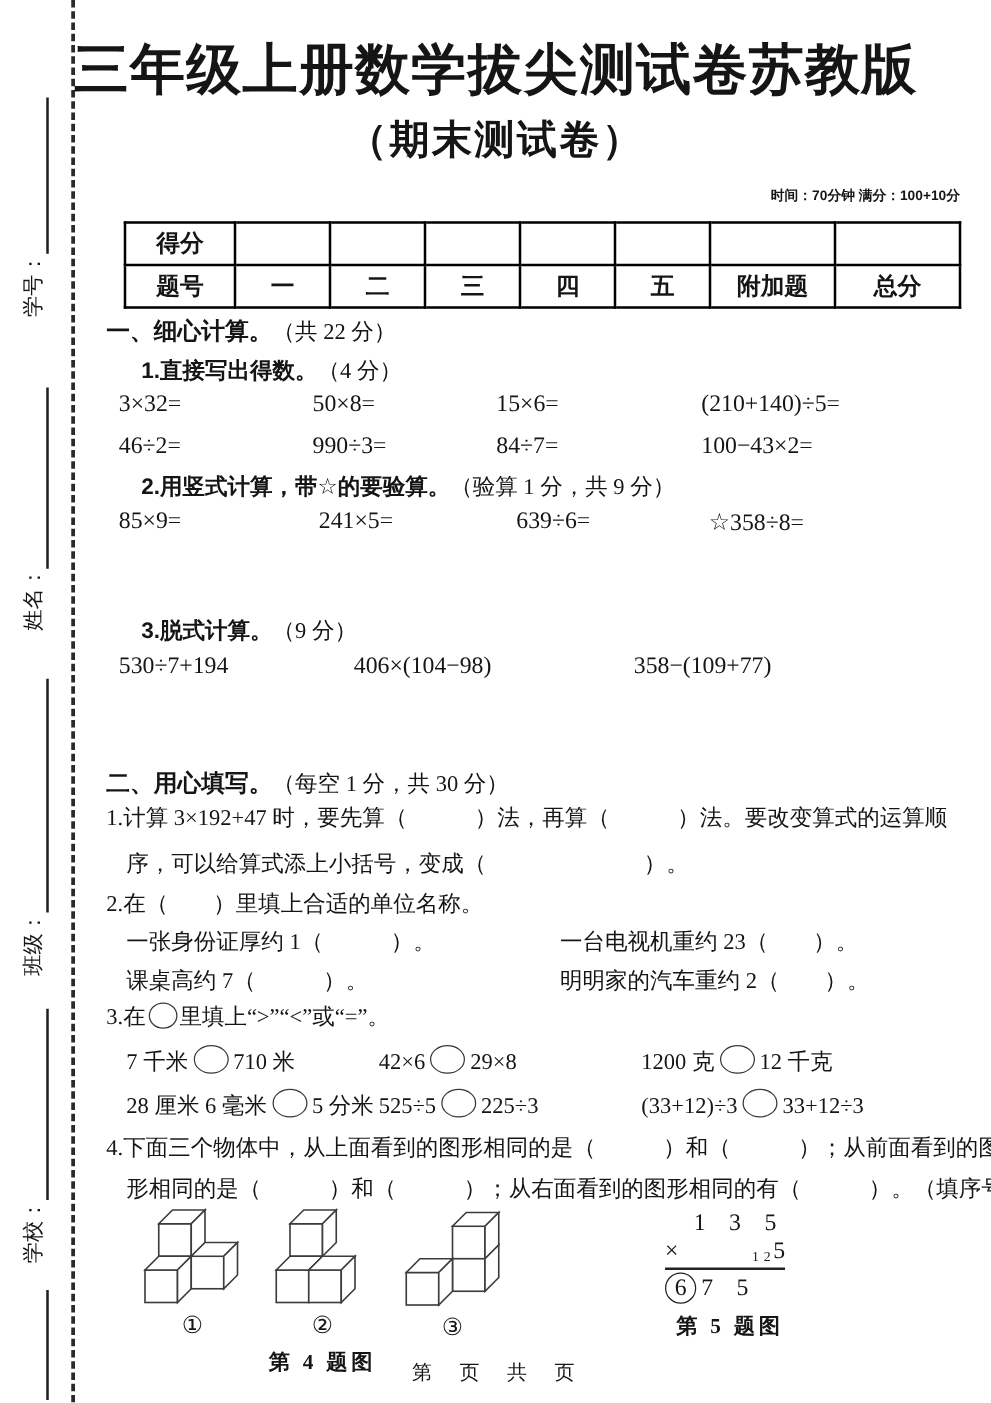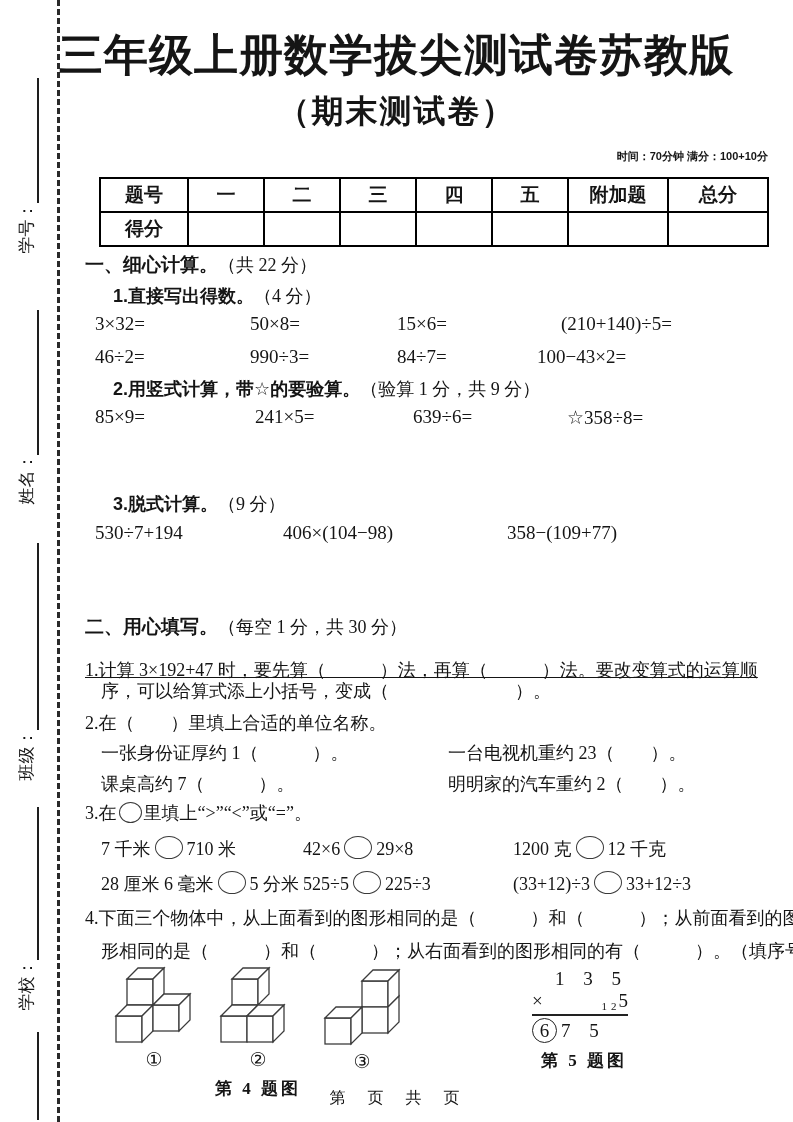--- a/index.html
+++ b/index.html
@@ -88,80 +88,80 @@
       <col style="width:76px">
       <col style="width:76px">
       <col style="width:76px">
     <col style="width:76px">
       <col style="width:76px">
       <col style="width:100px">
       <col style="width:100px">
   </colgroup>
   <tbody>
       <tr>
+    <td>得分</td>
+    <td></td>
+    <td></td>
+    <td></td>
+    <td></td>
+    <td></td>
+    <td></td>
+    <td></td>
+  </tr>
+  <tr>
     <td>题号</td>
     <td>一</td>
     <td>二</td>
     <td>三</td>
     <td>四</td>
     <td>五</td>
     <td>附加题</td>
     <td>总分</td>
   </tr>
-  <tr>
-    <td>得分</td>
-    <td></td>
-    <td></td>
-    <td></td>
-    <td></td>
-    <td></td>
-    <td></td>
-    <td></td>
-  </tr>
 </tbody>
   </table>
 
 <div class="content">
 
   <div class="c-abs sec-head" style="left:0;top:252px;">
     <span class="main hei">一、细心计算。</span><span class="note">（共 22 分）</span>
   </div>
 
   <div class="c-abs q-label" style="left:0;top:284px;">
     <span class="main hei">1.直接写出得数。</span><span class="note">（4 分）</span>
   </div>
   <div class="c-abs eq" style="left:10px;top:313px;">3×32=</div>
   <div class="c-abs eq" style="left:165px;top:313px;">50×8=</div>
   <div class="c-abs eq" style="left:312px;top:313px;">15×6=</div>
   <div class="c-abs eq" style="left:476px;top:313px;">(210+140)÷5=</div>
   <div class="c-abs eq" style="left:10px;top:346px;">46÷2=</div>
   <div class="c-abs eq" style="left:165px;top:346px;">990÷3=</div>
   <div class="c-abs eq" style="left:312px;top:346px;">84÷7=</div>
-  <div class="c-abs eq" style="left:452px;top:346px;">100−43×2=</div>
+  <div class="c-abs eq" style="left:476px;top:346px;">100−43×2=</div>
 
   <div class="c-abs q-label" style="left:0;top:377px;">
     <span class="main hei">2.用竖式计算，带☆的要验算。</span><span class="note">（验算 1 分，共 9 分）</span>
   </div>
   <div class="c-abs eq" style="left:10px;top:406px;">85×9=</div>
   <div class="c-abs eq" style="left:170px;top:406px;">241×5=</div>
   <div class="c-abs eq" style="left:328px;top:406px;text-align:right;">639÷6=</div>
   <div class="c-abs eq" style="left:482px;top:406px;">☆358÷8=</div>
 
   <div class="c-abs q-label" style="left:0;top:492px;">
     <span class="main hei">3.脱式计算。</span><span class="note">（9 分）</span>
   </div>
   <div class="c-abs eq" style="left:10px;top:522px;">530÷7+194</div>
   <div class="c-abs eq" style="left:198px;top:522px;">406×(104−98)</div>
   <div class="c-abs eq" style="left:422px;top:522px;">358−(109+77)</div>
 
   <div class="c-abs sec-head" style="left:0;top:614px;">
     <span class="main hei">二、用心填写。</span><span class="note">（每空 1 分，共 30 分）</span>
   </div>
 
-  <div class="c-abs body-txt" style="left:0;top:658px;text-decoration:underline;">1.计算 3×192+47 时，要先算（　　　）法，再算（　　　）法。要改变算式的运算顺</div>
+  <div class="c-abs body-txt" style="left:0;top:642px;">1.计算 3×192+47 时，要先算（　　　）法，再算（　　　）法。要改变算式的运算顺</div>
   <div class="c-abs body-txt" style="left:16px;top:679px;">序，可以给算式添上小括号，变成（　　　　　　　）。</div>
 
   <div class="c-abs body-txt" style="left:0;top:711px;">2.在（　　）里填上合适的单位名称。</div>
   <div class="c-abs body-txt" style="left:16px;top:741px;">一张身份证厚约 1（　　　）。</div>
   <div class="c-abs body-txt" style="left:363px;top:741px;">一台电视机重约 23（　　）。</div>
   <div class="c-abs body-txt" style="left:16px;top:772px;">课桌高约 7（　　　）。</div>
   <div class="c-abs body-txt" style="left:363px;top:772px;">明明家的汽车重约 2（　　）。</div>
 
   <div class="c-abs body-txt" style="left:0;top:801px;">
     <span>3.在</span><span class="cmp-circle small"></span><span>里填上“&gt;”“&lt;”或“=”。</span>

